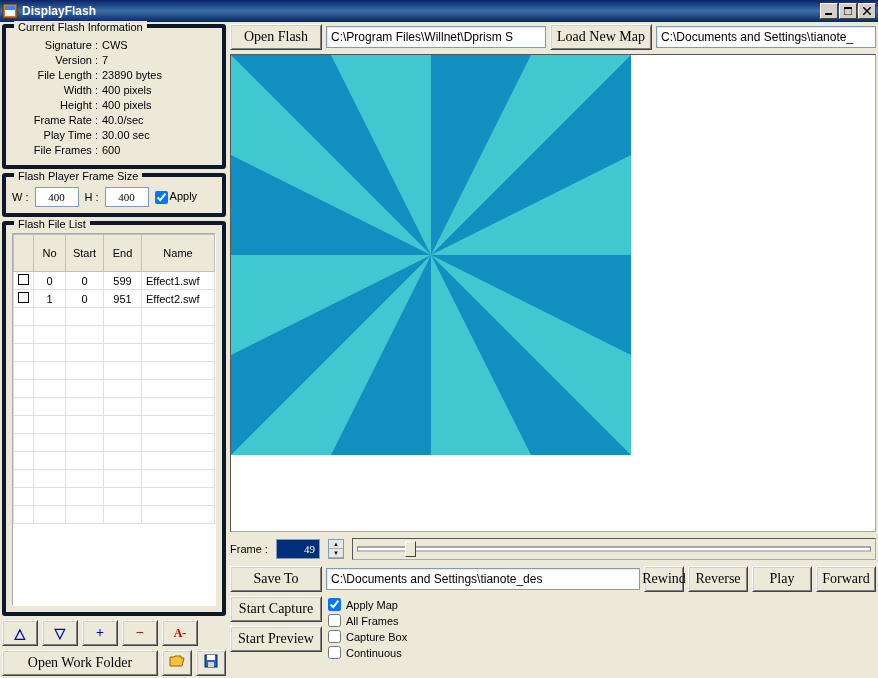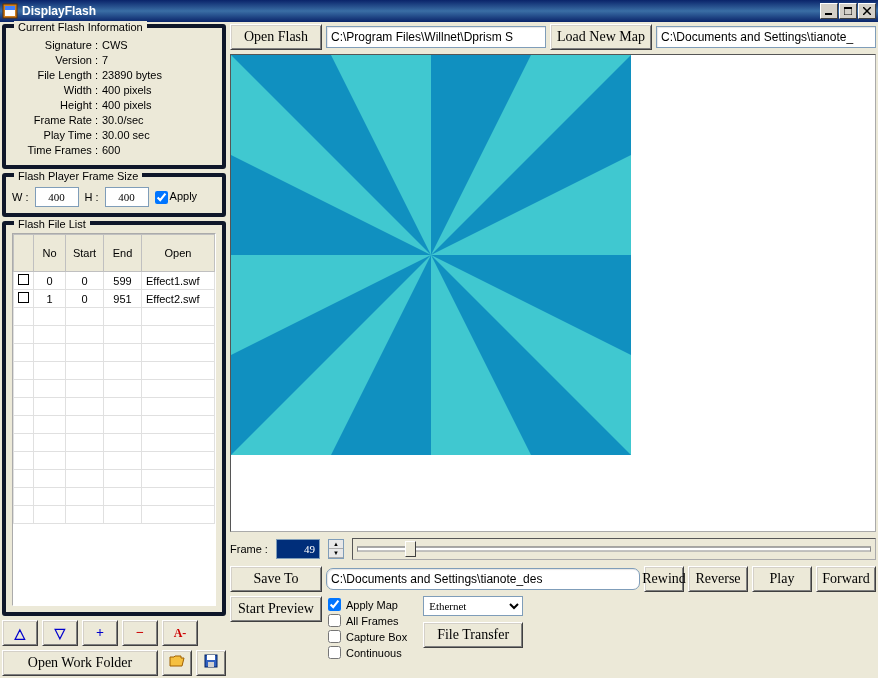--- a/index.html
+++ b/index.html
@@ -119,28 +119,28 @@
       <div class="info-row">
           <span class="info-label">Width :</span>
           <span class="info-val">400 pixels</span>
         </div>
       <div class="info-row">
           <span class="info-label">Height :</span>
           <span class="info-val">400 pixels</span>
         </div>
       <div class="info-row">
           <span class="info-label">Frame Rate :</span>
-          <span class="info-val">30.0/sec</span>
+          <span class="info-val">40.0/sec</span>
         </div>
       <div class="info-row">
           <span class="info-label">Play Time :</span>
           <span class="info-val">30.00 sec</span>
         </div>
       <div class="info-row">
-          <span class="info-label">Time Frames :</span>
+          <span class="info-label">File Frames :</span>
           <span class="info-val">600</span>
         </div>
     </div>
 
     <div class="groupbox">
       <span class="gb-title">Flash Player Frame Size</span>
       <div class="fps-row">
         <span>W :</span>
         <input class="inp inp-num" value="400" style="">
         <span>H :</span>
@@ -152,21 +152,21 @@
     <div class="groupbox" style="flex:1; display:flex; flex-direction:column;">
       <span class="gb-title">Flash File List</span>
       <div class="table-wrap" style="flex:1;">
         <table>
           <thead>
               <tr>
             <th style="width:18px;"></th>
             <th style="width:32px;">No</th>
             <th style="width:38px;">Start</th>
             <th style="width:38px;">End</th>
-            <th>Open</th>
+            <th>Name</th>
           </tr>
             </thead>
           <tbody id="filelist-body">
               <tr>
                 <td><span class="rowchk"></span></td>
                 <td>0</td>
                 <td>0</td>
                 <td>599</td>
                 <td class="name">Effect1.swf</td>
               </tr>
@@ -324,49 +324,46 @@
           <div>▲</div>
           <div>▼</div>
         </div>
       <div class="slider-track">
           <div class="slider-thumb"></div>
         </div>
     </div>
 
     <div class="toprow">
       <div class="btn" style="width:92px;">Save To</div>
-      <div class="pathbox" style="flex:1;border-radius:7px;">C:\Documents and Settings\tianote_des</div>
+      <div class="pathbox" style="flex:1;">C:\Documents and Settings\tianote_des</div>
       <div class="btn" style="width:40px;">Rewind</div>
       <div class="btn" style="width:60px;">Reverse</div>
       <div class="btn" style="width:60px;">Play</div>
       <div class="btn" style="width:60px;">Forward</div>
     </div>
 
     <div class="bottom-controls">
       <div class="bc-left">
+        <div class="btn">Start Capture</div>
         <div class="btn">Start Preview</div>
       </div>
       <div class="bc-mid">
         <label class="chkline">
             <input type="checkbox" class="chk" checked="" style="">
             <span>Apply Map</span>
           </label>
         <label class="chkline">
             <input type="checkbox" class="chk" style="">
             <span>All Frames</span>
           </label>
         <label class="chkline">
             <input type="checkbox" class="chk" style="">
             <span>Capture Box</span>
           </label>
         <label class="chkline">
             <input type="checkbox" class="chk" style="">
             <span>Continuous</span>
           </label>
       </div>
-      <div class="bc-right">
-        <select class="inp" style="width:100px;"><option>Ethernet</option></select>
-        <div class="btn" style="width:100px;">File Transfer</div>
-      </div>
     </div>
 
   </div>
 </div>
 
 </body></html>

